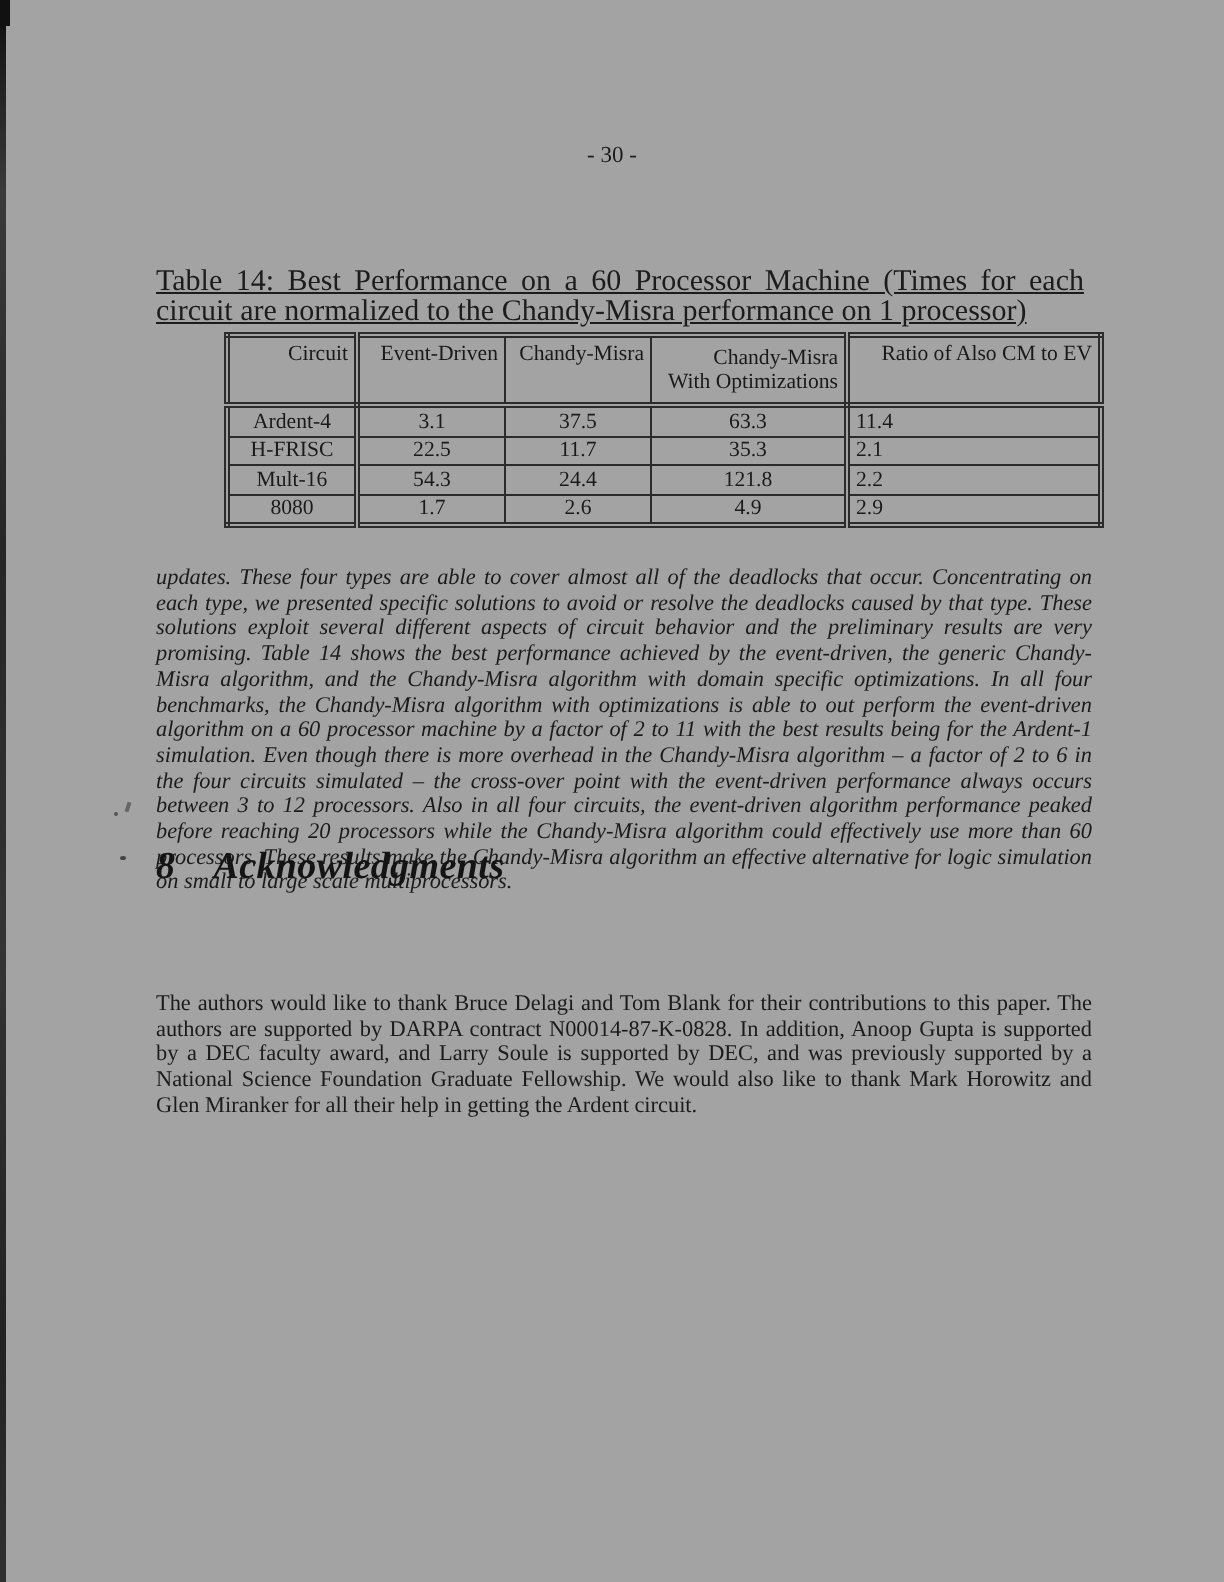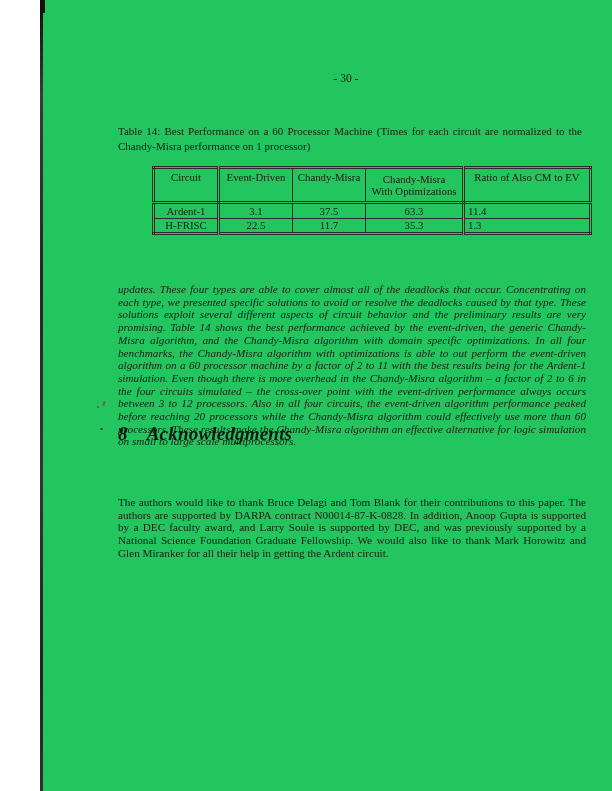--- a/index.html
+++ b/index.html
@@ -6,22 +6,21 @@
   body {
     width: 612px; height: 791px;
     background: #ffffff;
     font-family: "Liberation Serif", "DejaVu Serif", serif;
     color: #1c1c1c;
     position: relative;
     overflow: hidden;
   }
   .page {
     position: absolute; inset: 0;
-    background: #22c55e;
-    margin-left: 40px;
+    background: #a3a3a3;
   }
   
   .scan-edge {
     position: absolute; left: 0; top: 0; width: 3px; height: 791px;
     background: linear-gradient(180deg, #0d0d0d 0%, #3a3a3a 12%, #262626 35%, #343434 60%, #222222 85%, #303030 100%);
   }
   .scan-corner {
     position: absolute; left: 0; top: 0; width: 5px; height: 13px;
     background: #111111;
   }
@@ -37,38 +36,38 @@
     position: absolute; left: 60px; top: 428px; width: 3px; height: 2px;
     background: #444; border-radius: 50%;
   }
   
   .page-number {
     position: absolute; top: 72px; left: 0; width: 612px;
     text-align: center; font-size: 11.5px; color: #1b1b1b;
   }
   
   .caption {
-    position: absolute; left: 78px; top: 124px; width: 464px;
-    font-size: 11px; line-height: 15.2px; text-align: justify;
+    position: absolute; left: 78px; top: 134px; width: 464px;
+    font-size: 15px; line-height: 15.2px; text-align: justify; text-decoration: underline;
   }
   
   .perf-table {
     position: absolute; left: 112px; top: 166px;
     border-collapse: collapse;
     font-size: 10.8px; line-height: 12px; color: #1a1a1a;
     border: 3px double #2b2b2b;
   }
   .perf-table th, .perf-table td {
     border: 1px solid #2b2b2b;
     padding: 0 3px;
     font-weight: normal;
   }
   .perf-table thead th {
     border-bottom: 3px double #2b2b2b;
-    text-align: center;
+    text-align: right;
     padding-top: 2px; padding-bottom: 2px;
     height: 28px;
   }
   .perf-table th.vt { vertical-align: top; }
   .perf-table .c1 { width: 56px; border-right: 3px double #2b2b2b; }
   .perf-table .c2 { width: 66px; }
   .perf-table .c3 { width: 66px; }
   .perf-table .c4 { width: 90px; border-right: 3px double #2b2b2b; }
   .perf-table .c5 { width: 116px; }
   .perf-table tbody td { height: 13.5px; text-align: center; }
@@ -108,32 +107,46 @@
       <tr>
         <th class="c1 vt">Circuit</th>
         <th class="c2 vt">Event-Driven</th>
         <th class="c3 vt">Chandy-Misra</th>
         <th class="c4"><span>Chandy-Misra</span><br><span>With Optimizations</span></th>
         <th class="c5 vt">Ratio of Also CM to EV</th>
       </tr>
     </thead>
     <tbody>
       <tr>
-        <td class="c1">Ardent-1</td>
+        <td class="c1">Ardent-4</td>
         <td class="c2">3.1</td>
         <td class="c3">37.5</td>
         <td class="c4">63.3</td>
         <td class="c5">11.4</td>
       </tr>
       <tr>
         <td class="c1">H-FRISC</td>
         <td class="c2">22.5</td>
         <td class="c3">11.7</td>
         <td class="c4">35.3</td>
-        <td class="c5">1.3</td>
+        <td class="c5">2.1</td>
+      </tr>
+      <tr>
+        <td class="c1">Mult-16</td>
+        <td class="c2">54.3</td>
+        <td class="c3">24.4</td>
+        <td class="c4">121.8</td>
+        <td class="c5">2.2</td>
+      </tr>
+      <tr>
+        <td class="c1">8080</td>
+        <td class="c2">1.7</td>
+        <td class="c3">2.6</td>
+        <td class="c4">4.9</td>
+        <td class="c5">2.9</td>
       </tr>
     </tbody>
   </table>
 
   <p class="para p1">updates.  These four types are able to cover almost all of the deadlocks that occur.  Concentrating on each type, we presented specific solutions to avoid or resolve the deadlocks caused by that type.  These solutions exploit several different aspects of circuit behavior and the preliminary results are very promising.  Table 14 shows the best performance achieved by the event-driven, the generic Chandy-Misra algorithm, and the Chandy-Misra algorithm with domain specific optimizations.  In all four benchmarks, the Chandy-Misra algorithm with optimizations is able to out perform the event-driven algorithm on a 60 processor machine by a factor of 2 to 11 with the best results being for the Ardent-1 simulation.  Even though there is more overhead in the Chandy-Misra algorithm – a factor of 2 to 6 in the four circuits simulated – the cross-over point with the event-driven performance always occurs between 3 to 12 processors.  Also in all four circuits, the event-driven algorithm performance peaked before reaching 20 processors while the Chandy-Misra algorithm could effectively use more than 60 processors. These results make the Chandy-Misra algorithm an effective alternative for logic simulation on small to large scale multiprocessors.</p>
 
   <h2 class="heading"><span class="secnum">8</span><span>Acknowledgments</span></h2>
 
   <p class="para p2">The authors would like to thank Bruce Delagi and Tom Blank for their contributions to this paper.  The authors are supported by DARPA contract N00014-87-K-0828.  In addition, Anoop Gupta is supported by a DEC faculty award, and Larry Soule is supported by DEC, and was previously supported by a National Science Foundation Graduate Fellowship.  We would also like to thank Mark Horowitz and Glen Miranker for all their help in getting the Ardent circuit.</p>
 

